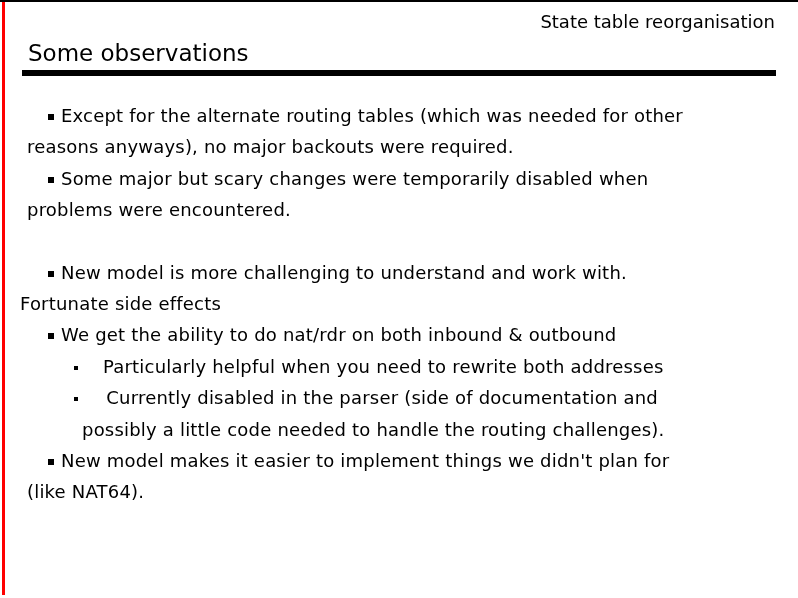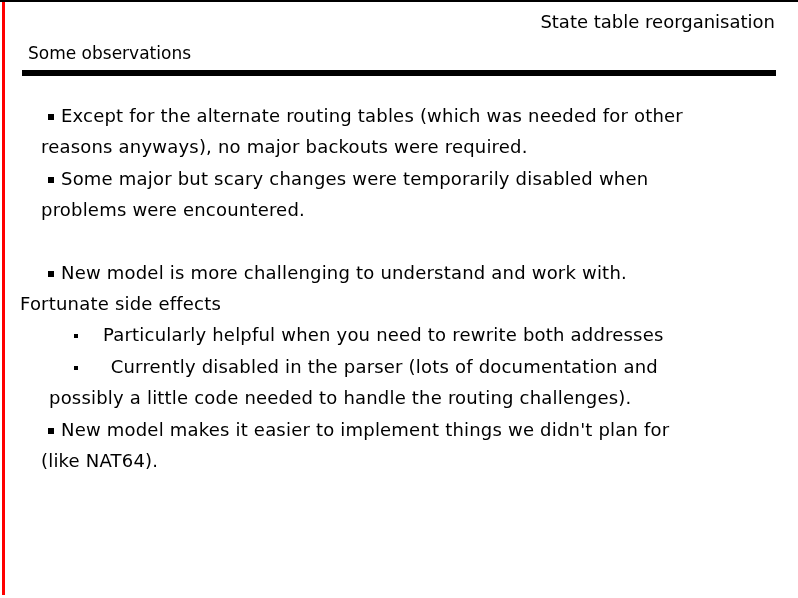--- a/index.html
+++ b/index.html
@@ -32,21 +32,21 @@
     top: 10px;
     right: 23px;
     font-size: 18px;
     line-height: 24px;
     white-space: nowrap;
   }
   .slide-title {
     position: absolute;
     top: 39px;
     left: 28px;
-    font-size: 17px;
+    font-size: 23px;
     line-height: 28px;
     white-space: nowrap;
   }
   .title-rule {
     position: absolute;
     top: 70px;
     left: 22px;
     width: 754px;
     height: 6px;
     background: #000000;
@@ -60,23 +60,23 @@
   .line {
     position: relative;
     font-size: 18px;
     line-height: 31.4px;
     white-space: nowrap;
     letter-spacing: 0.2px;
   }
   .line.spacer { height: 31px; }
   .l0  { padding-left: 20px; }
   .l1  { padding-left: 61px; }
-  .l1c { padding-left: 41px; }
+  .l1c { padding-left: 27px; }
   .l2  { padding-left: 103px; text-align: right; }
-  .l2c { padding-left: 49px; }
+  .l2c { padding-left: 82px; }
   .bullet {
     position: absolute;
     background: #000000;
     display: block;
   }
   .l1 > .bullet {
     left: 48px; top: 14px;
     width: 6px; height: 6px;
   }
   .l2 > .bullet {
@@ -95,18 +95,19 @@
 <div class="title-rule"></div>
 
 <div class="slide-body" id="slide-body">
     <div class="line l1"><span class="bullet"></span><span>Except for the alternate routing tables (which was needed for other</span></div>
     <div class="line l1c"><span>reasons anyways), no major backouts were required.</span></div>
     <div class="line l1"><span class="bullet"></span><span>Some major but scary changes were temporarily disabled when</span></div>
     <div class="line l1c"><span>problems were encountered.</span></div>
     <div class="line spacer"></div>
     <div class="line l1"><span class="bullet"></span><span>New model is more challenging to understand and work with.</span></div>
     <div class="line l0"><span>Fortunate side effects</span></div>
+    <div class="line l1"><span class="bullet"></span><span>We get the ability to do nat/rdr on both inbound &amp; outbound</span></div>
     <div class="line l2"><span class="bullet"></span><span>Particularly helpful when you need to rewrite both addresses</span></div>
-    <div class="line l2"><span class="bullet"></span><span>Currently disabled in the parser (lots of documentation and</span></div>
+    <div class="line l2"><span class="bullet"></span><span>Currently disabled in the parser (side of documentation and</span></div>
     <div class="line l2c"><span>possibly a little code needed to handle the routing challenges).</span></div>
     <div class="line l1"><span class="bullet"></span><span>New model makes it easier to implement things we didn't plan for</span></div>
     <div class="line l1c"><span>(like NAT64).</span></div>
   </div>
 
 </body></html>

